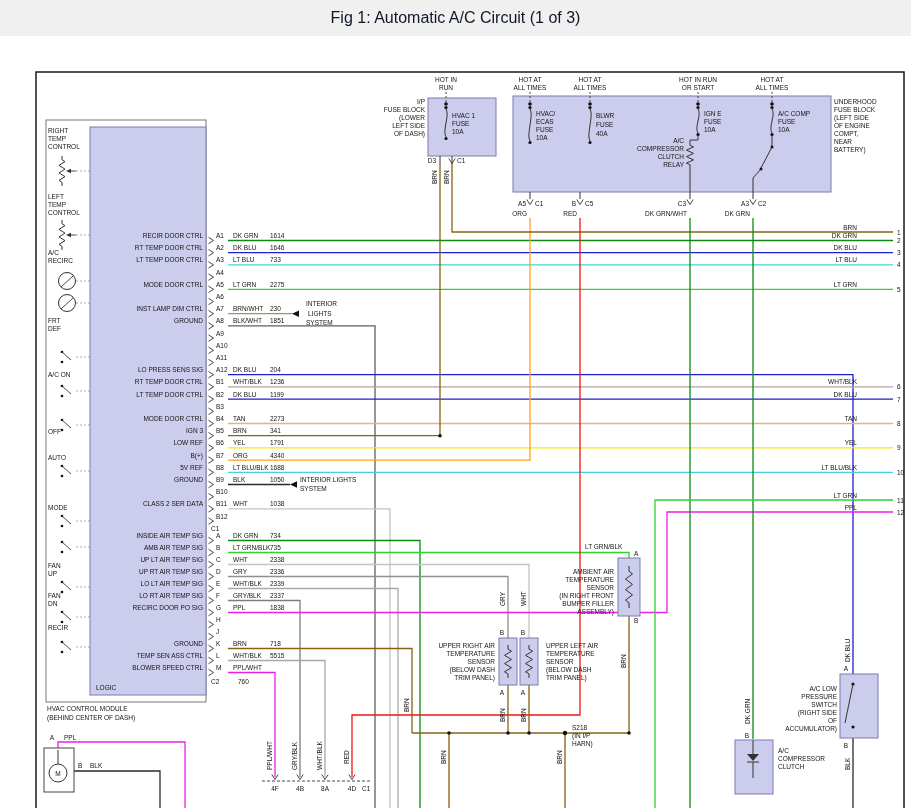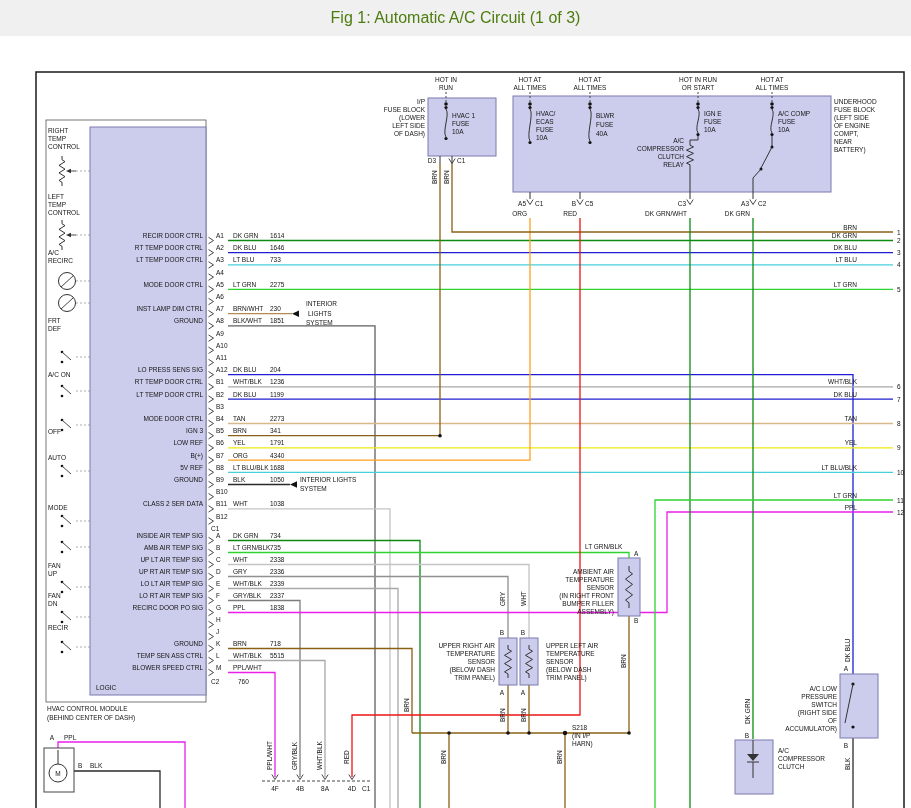--- a/index.html
+++ b/index.html
@@ -1,20 +1,20 @@
 <!DOCTYPE html>
 <html><head>
 <meta charset="utf-8">
 <style>
   html,body{margin:0;padding:0;background:#fff;width:911px;height:808px;overflow:hidden;
     font-family:"Liberation Sans",sans-serif;}
   .page{position:relative;width:911px;height:808px;}
   .titlebar{position:absolute;top:0;left:0;width:100%;height:36px;background:#f0f0f0;
     display:flex;align-items:center;justify-content:center;}
-  .title{font-size:16px;color:#4d7c0f;}
+  .title{font-size:16px;color:#0f172a;}
   svg{position:absolute;top:0;left:0;}
   svg text{font-family:"Liberation Sans",sans-serif;font-size:6.5px;fill:#141414;}
 </style>
 </head>
 <body>
 
 <div class="page">
   <div class="titlebar">
     <div class="title">Fig 1: Automatic A/C Circuit (1 of 3)</div>
   </div>

